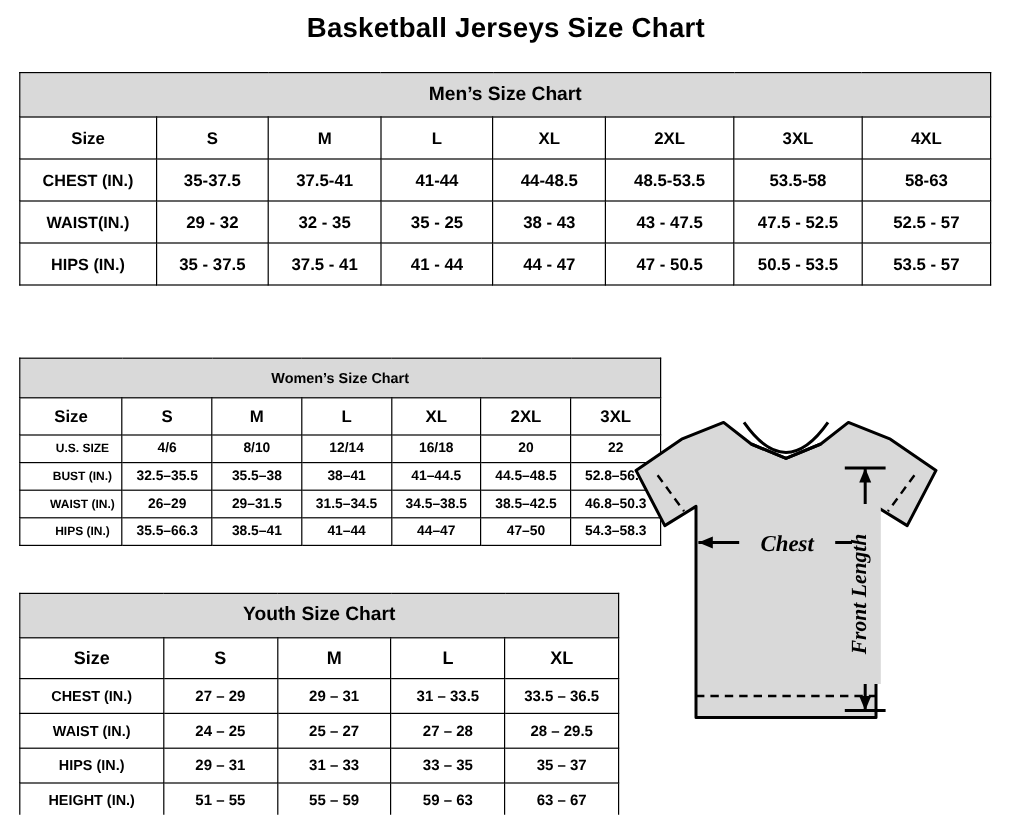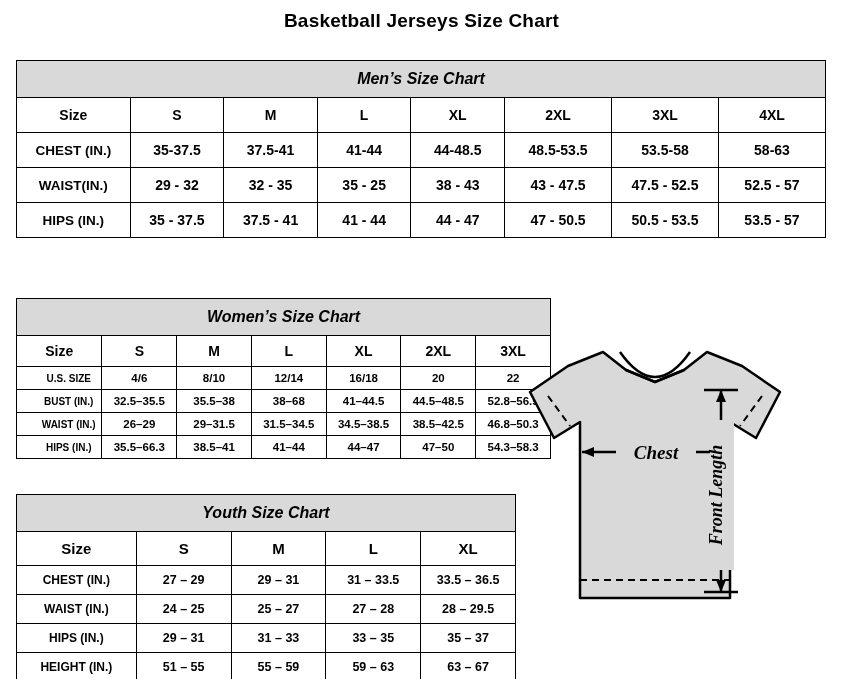--- a/index.html
+++ b/index.html
@@ -10,21 +10,21 @@
   body {
     width: 843px;
     height: 679px;
     font-family: "Liberation Sans", sans-serif;
     color: #000000;
     position: relative;
     overflow: hidden;
   }
   .page-title {
     text-align: center;
-    font-size: 19px;
+    font-size: 23px;
     font-weight: bold;
     margin: 10px 0 0 0;
     letter-spacing: 0.2px;
   }
 
   table {
     border-collapse: collapse;
     table-layout: fixed;
   }
   table td, table th {
@@ -32,21 +32,20 @@
     text-align: center;
     vertical-align: middle;
     font-weight: bold;
     background: #ffffff;
   }
   .section-head td {
     background: #d9d9d9;
     font-size: 15px;
     font-weight: bold;
     padding: 8px 0;
-    font-style: italic;
   }
   .hdr-row td {
     background: #ffffff;
   }
 
   
   #mens-table {
     position: absolute;
     left: 16px;
     top: 60px;
@@ -71,21 +70,21 @@
   }
   #womens-table td {
     font-size: 11.5px;
     padding: 5px 1px;
   }
   #womens-table .hdr-row td {
     font-size: 14px;
     padding: 7px 1px;
   }
   #womens-table .section-head td {
-    font-size: 16px;
+    font-size: 12px;
     padding: 9px 0;
     text-align: center;
   }
   #womens-table .rowlabel {
     font-size: 10px;
     padding-left: 20px;
   }
 
   
   #youth-table {
@@ -216,21 +215,21 @@
     <td>8/10</td>
     <td>12/14</td>
     <td>16/18</td>
     <td>20</td>
     <td>22</td>
   </tr>
   <tr>
     <td class="rowlabel">BUST  (IN.)</td>
     <td>32.5–35.5</td>
     <td>35.5–38</td>
-    <td>38–68</td>
+    <td>38–41</td>
     <td>41–44.5</td>
     <td>44.5–48.5</td>
     <td>52.8–56.5</td>
   </tr>
   <tr>
     <td class="rowlabel">WAIST  (IN.)</td>
     <td>26–29</td>
     <td>29–31.5</td>
     <td>31.5–34.5</td>
     <td>34.5–38.5</td>

